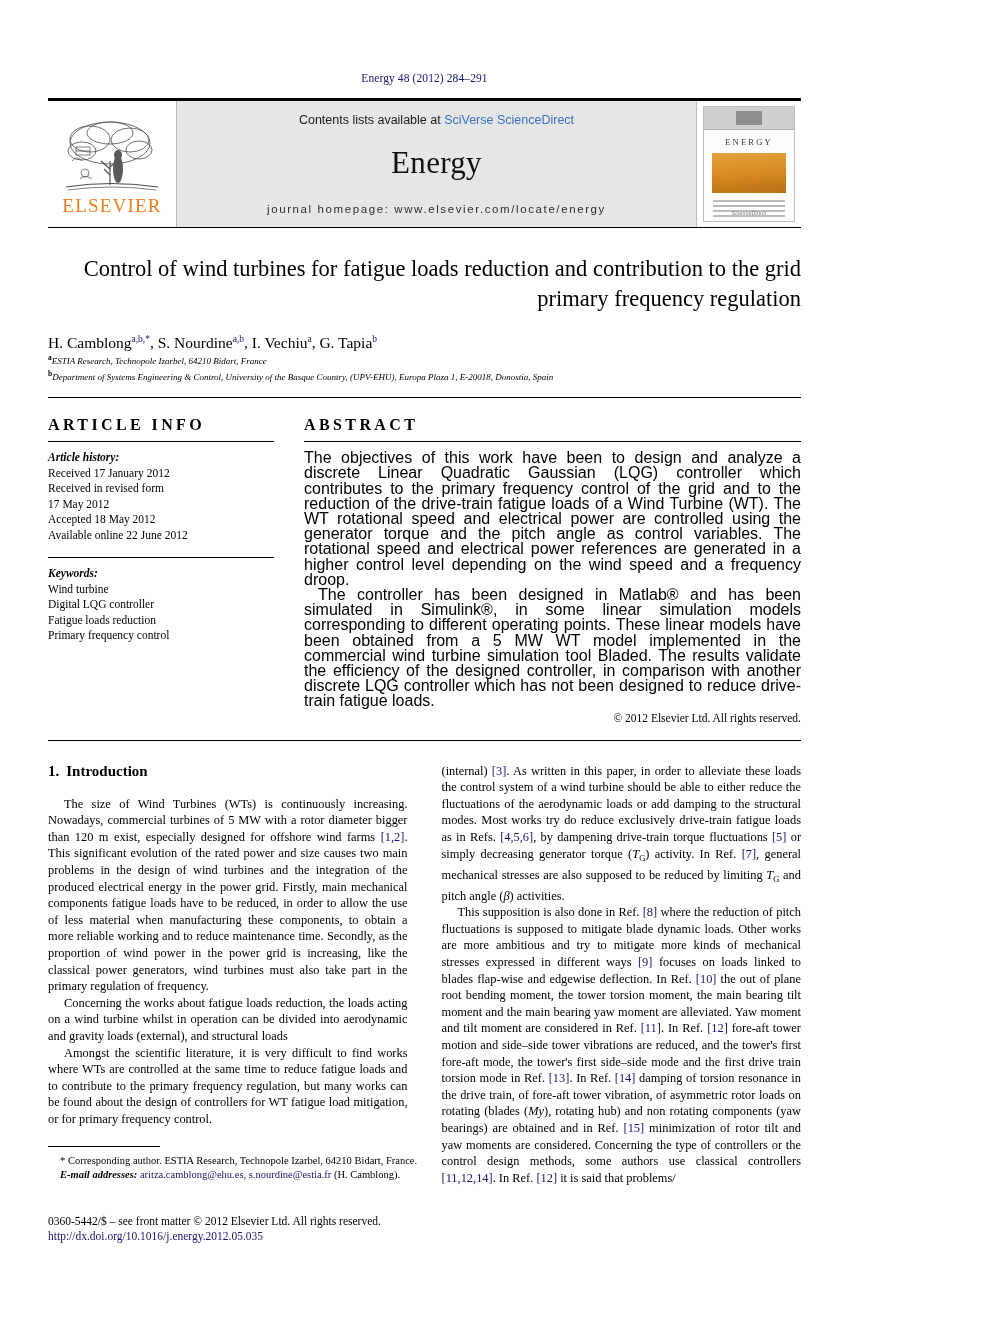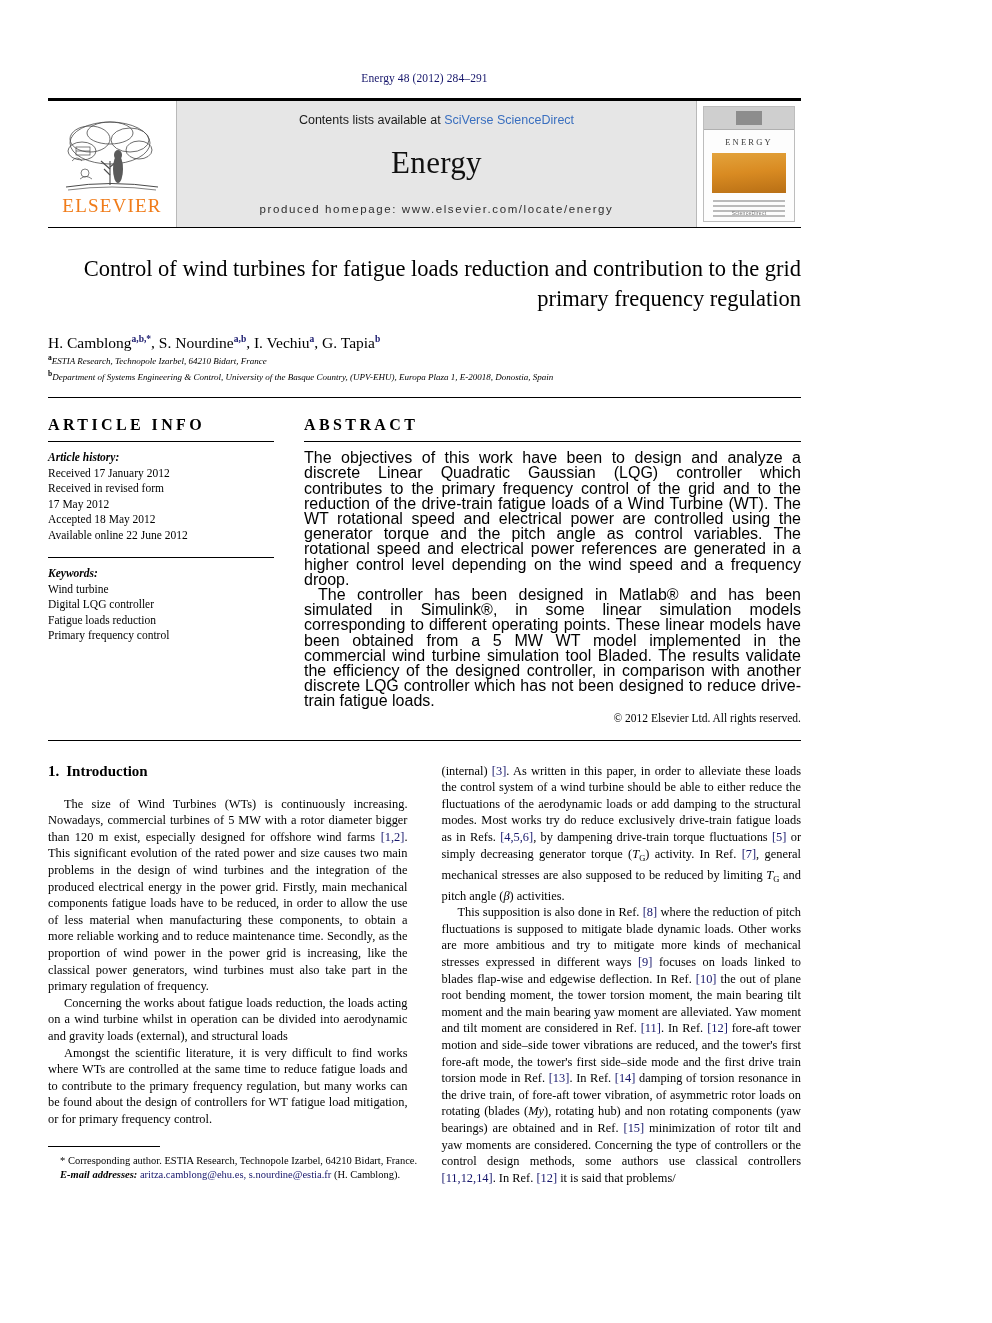--- a/index.html
+++ b/index.html
@@ -181,21 +181,21 @@
   }
   .authors {
     font-family: "Liberation Serif", serif;
     font-size: 15.5px;
     margin-top: 20px;
     color: #000;
   }
   .authors sup {
     color: #16166b;
     font-size: 9.5px;
-    font-weight: bold;
+    font-weight: normal;
     vertical-align: super;
     text-align: center;
   }
   .affil {
     font-family: "Liberation Serif", serif;
     font-style: italic;
     font-size: 9px;
     line-height: 12.5px;
     margin-top: 0;
     color: #000;
@@ -386,21 +386,21 @@
           <path d="M8 73 q44 -6 88 0" stroke="#4a4a4a" stroke-width="0.7" fill="none"></path>
         </svg>
         <div class="elsevier-word">ELSEVIER</div>
       </div>
 
       <div class="center-cell">
         <div class="contents-line">
           <span>Contents lists available at </span><span class="sd">SciVerse ScienceDirect</span>
         </div>
         <div class="journal-name">Energy</div>
-        <div class="homepage-line">produced homepage: www.elsevier.com/locate/energy</div>
+        <div class="homepage-line">journal homepage: www.elsevier.com/locate/energy</div>
       </div>
 
       <div class="cover-cell">
         <div class="cover">
           <div class="cover-top-bar">
               <div class="cb"></div>
             </div>
           <div class="cover-title">ENERGY</div>
           <div class="cover-img"></div>
           <div class="cover-lines">
@@ -486,14 +486,18 @@
   <div class="footnote-area">
     <div class="foot-rule"></div>
     <p class="fn">* Corresponding author. ESTIA Research, Technopole Izarbel, 64210 Bidart, France.</p>
     <p class="fn">
       <span class="em-label">E-mail addresses:</span>
       <span class="mail">aritza.camblong@ehu.es, s.nourdine@estia.fr</span>
       <span>(H. Camblong).</span>
     </p>
   </div>
 
+  <div class="page-footer">
+    <div class="footer-line1">0360-5442/$ – see front matter © 2012 Elsevier Ltd. All rights reserved.</div>
+    <div class="footer-doi">http://dx.doi.org/10.1016/j.energy.2012.05.035</div>
+  </div>
 
 </div>
 
 </body></html>

